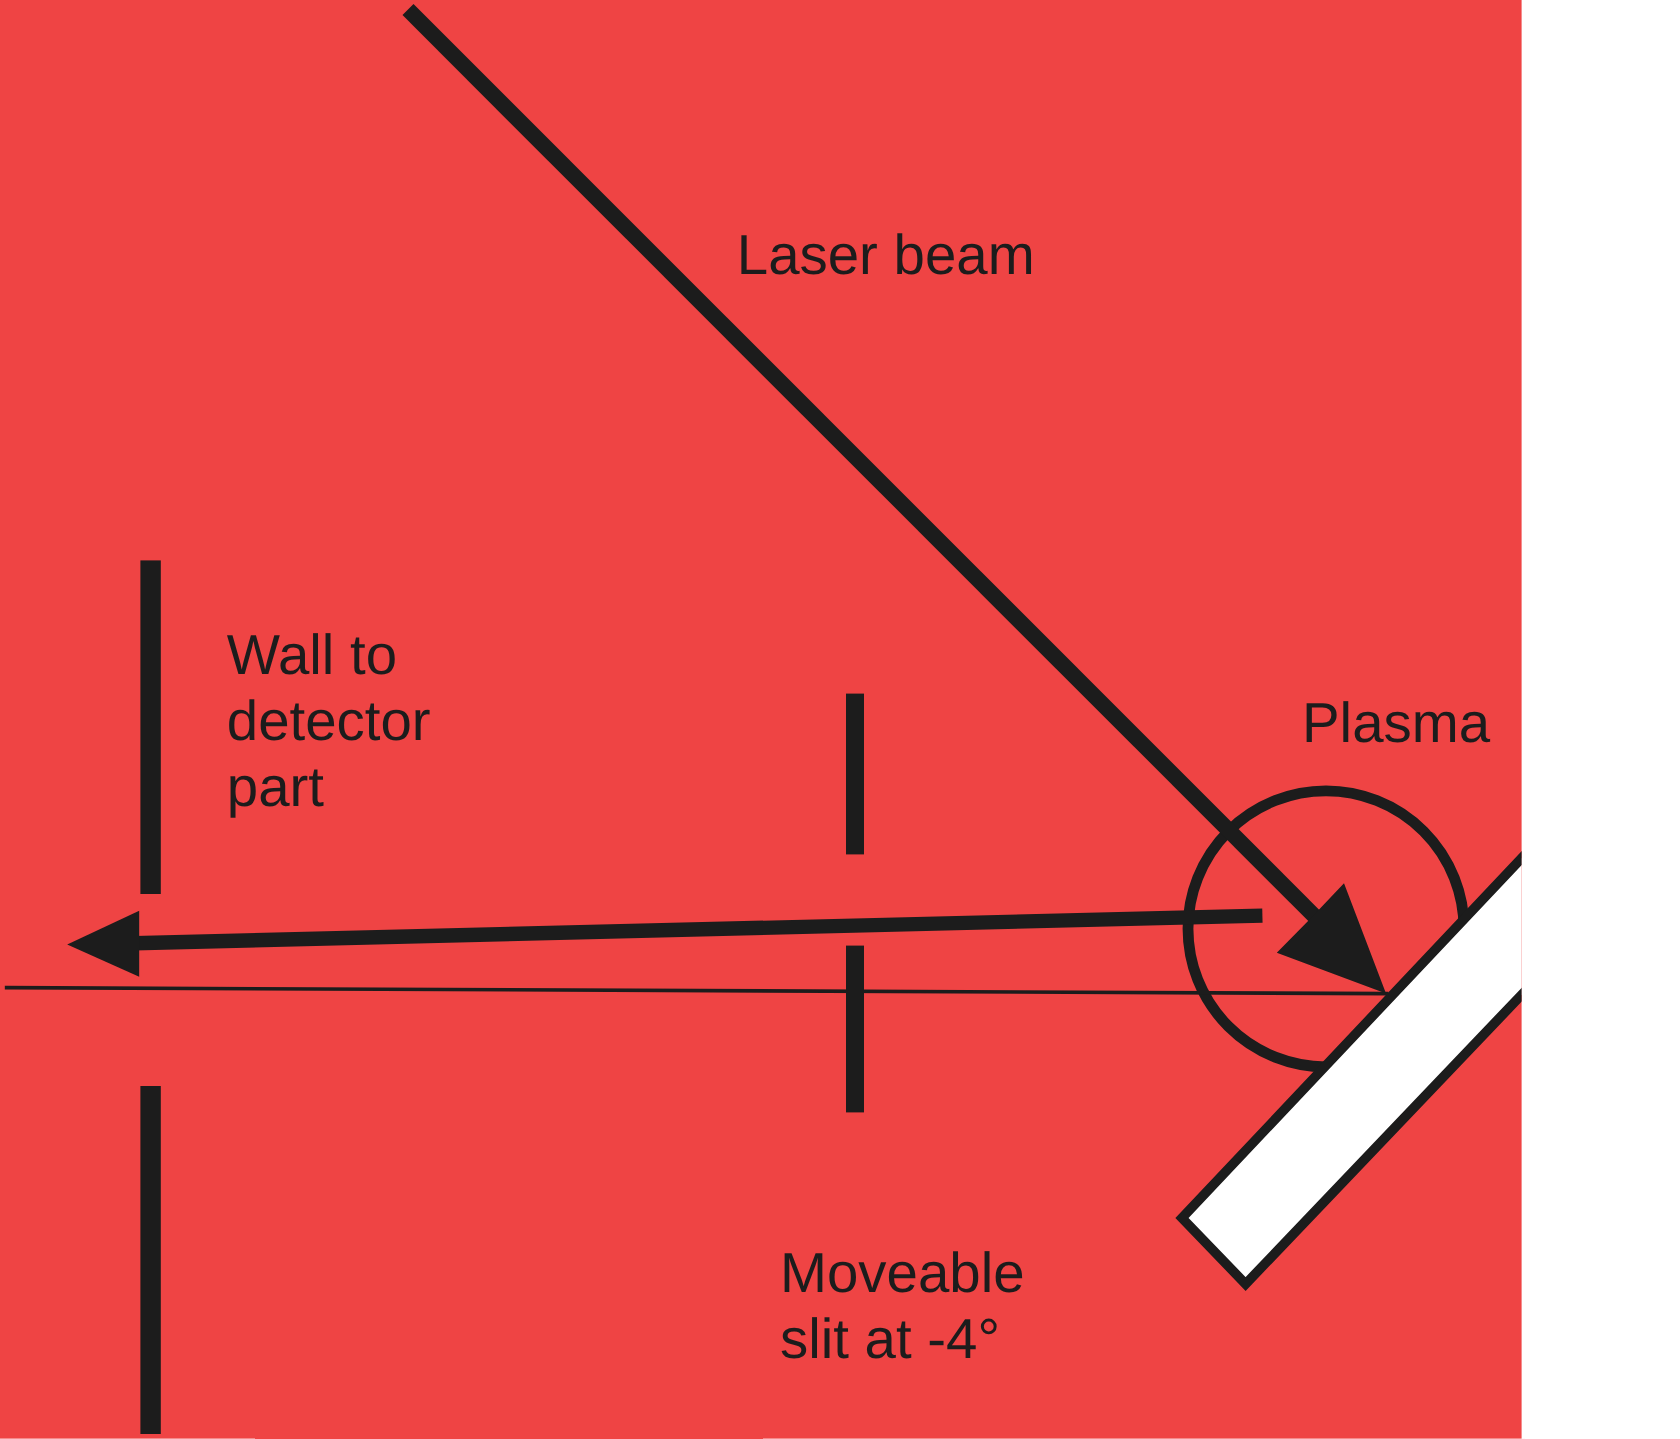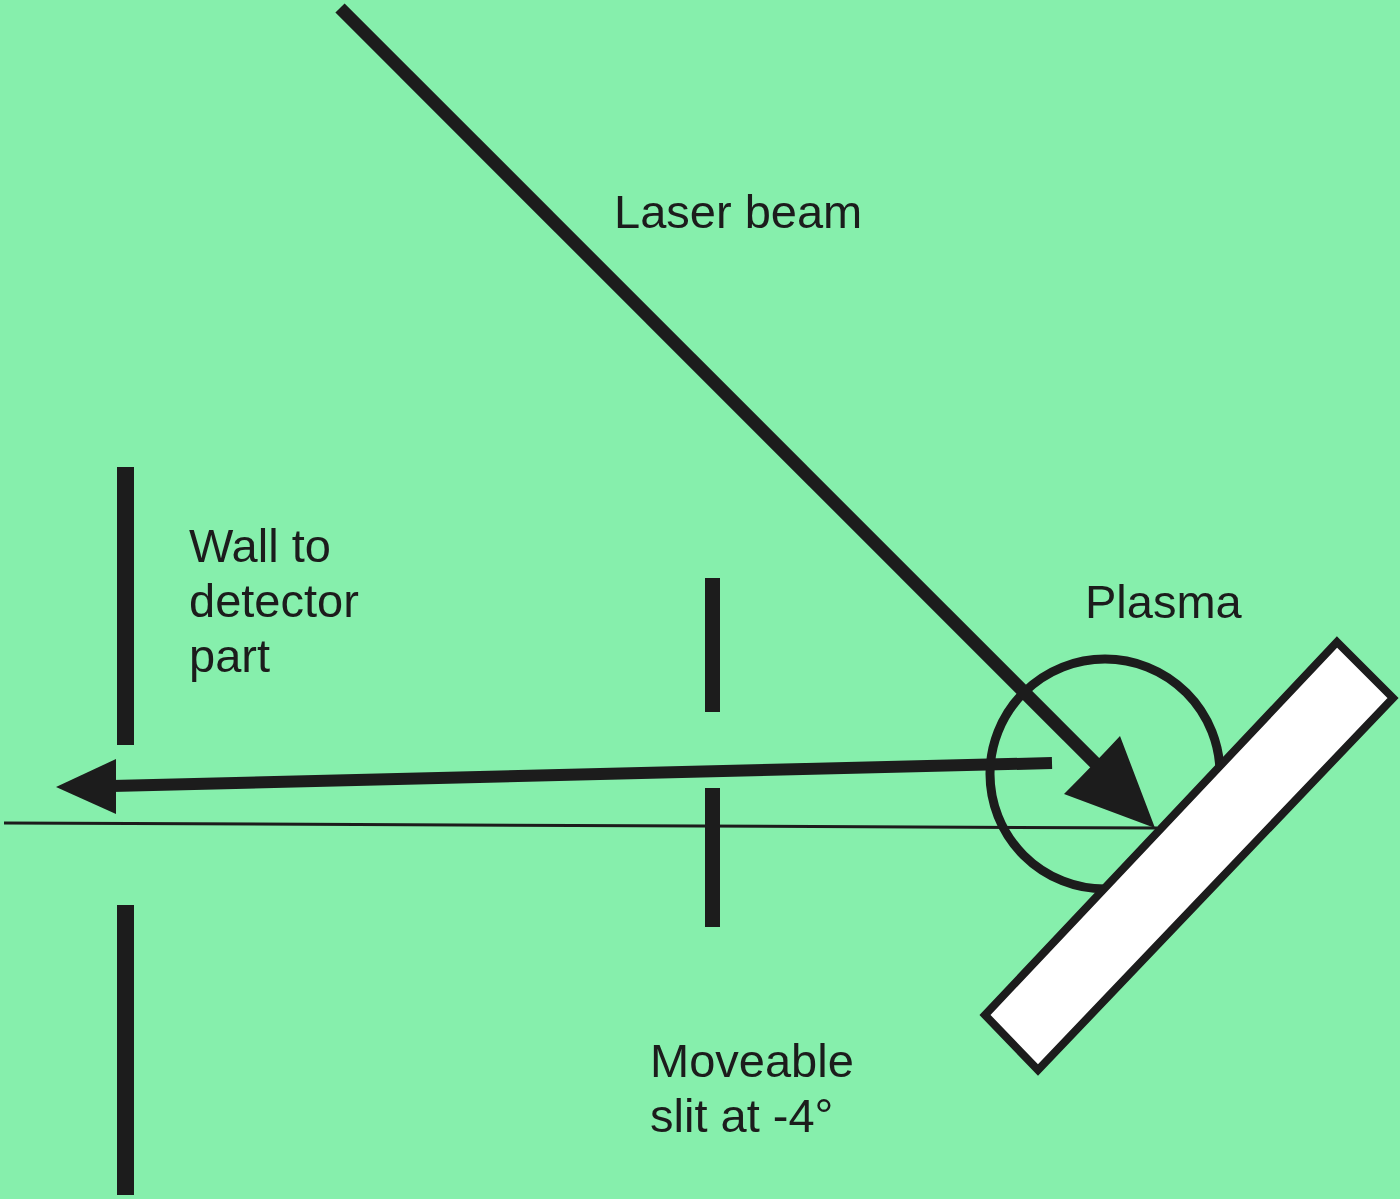--- a/index.html
+++ b/index.html
@@ -2,23 +2,23 @@
 <html><head>
 <meta charset="utf-8">
 <style>
   html, body {
     margin: 0;
     padding: 0;
     background: #ffffff;
   }
   .canvas {
     position: relative;
-    width: 1400px;
+    width: 1268px;
     height: 1199px;
-    background: #86efac;
+    background: #ef4444;
     overflow: hidden;
   }
   svg {
     display: block;
   }
   .stroked {
     fill: none;
     stroke-linecap: butt;
   }
   .slab {

